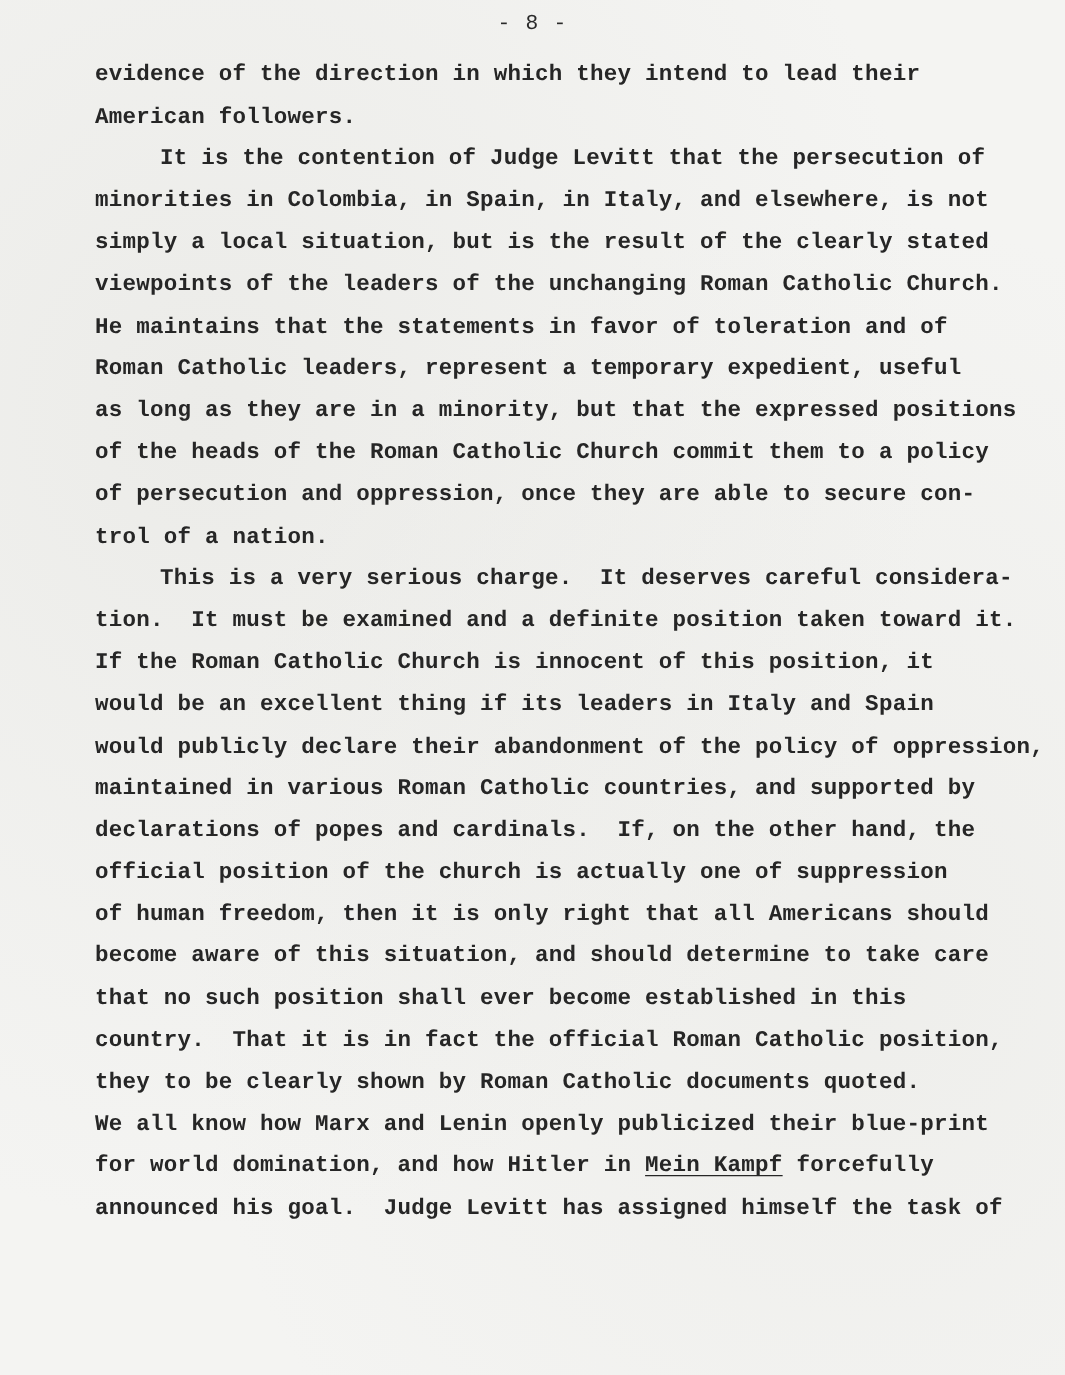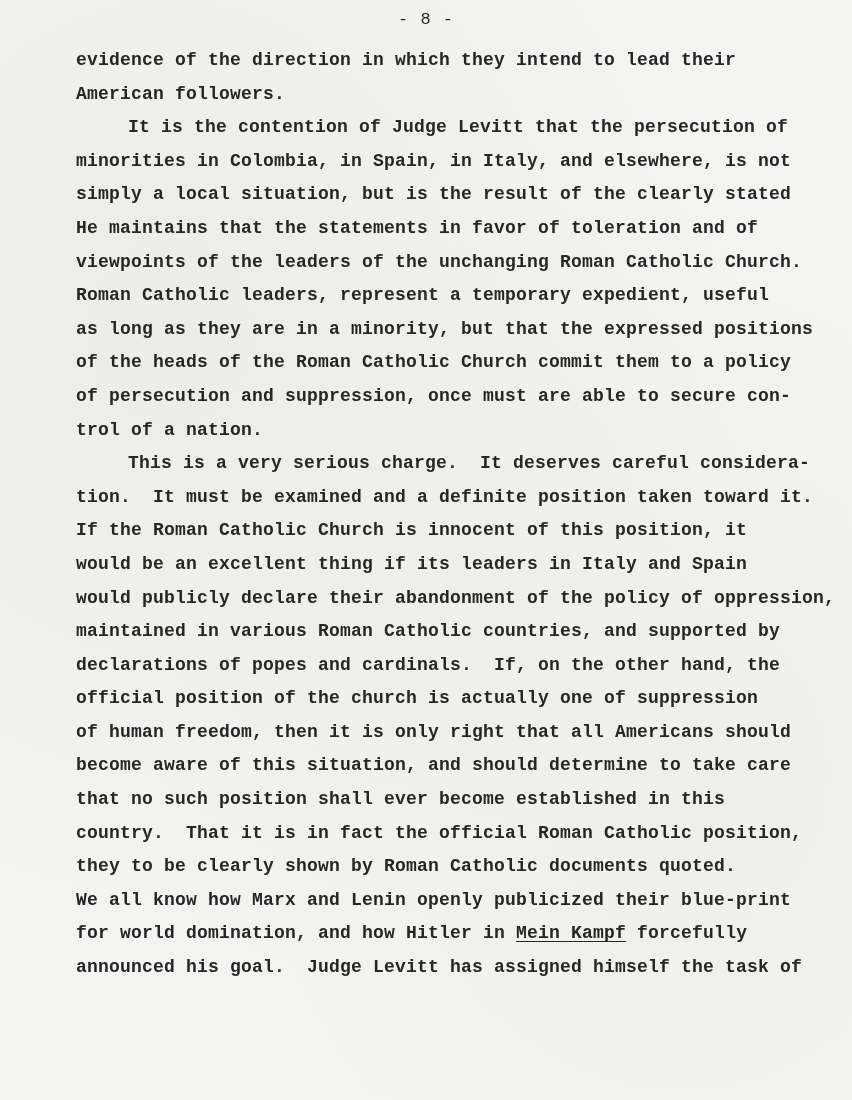--- a/index.html
+++ b/index.html
@@ -67,26 +67,26 @@
   <div class="page-number">- 8 -</div>
 
   <div class="body-text">
 
     <span class="line">evidence of the direction in which they intend to lead their</span>
     <span class="line">American followers.</span>
 
     <span class="line indent">It is the contention of Judge Levitt that the persecution of</span>
     <span class="line">minorities in Colombia, in Spain, in Italy, and elsewhere, is not</span>
     <span class="line">simply a local situation, but is the result of the clearly stated</span>
+    <span class="line">viewpoints of the leaders of the unchanging Roman Catholic Church.</span>
     <span class="line">He maintains that the statements in favor of toleration and of</span>
-    <span class="line">viewpoints of the leaders of the unchanging Roman Catholic Church.</span>
     <span class="line">Roman Catholic leaders, represent a temporary expedient, useful</span>
     <span class="line">as long as they are in a minority, but that the expressed positions</span>
     <span class="line">of the heads of the Roman Catholic Church commit them to a policy</span>
-    <span class="line">of persecution and suppression, once must are able to secure con-</span>
+    <span class="line">of persecution and oppression, once they are able to secure con-</span>
     <span class="line">trol of a nation.</span>
 
     <span class="line indent">This is a very serious charge.  It deserves careful considera-</span>
     <span class="line">tion.  It must be examined and a definite position taken toward it.</span>
     <span class="line">If the Roman Catholic Church is innocent of this position, it</span>
     <span class="line">would be an excellent thing if its leaders in Italy and Spain</span>
     <span class="line">would publicly declare their abandonment of the policy of oppression,</span>
     <span class="line">maintained in various Roman Catholic countries, and supported by</span>
     <span class="line">declarations of popes and cardinals.  If, on the other hand, the</span>
     <span class="line">official position of the church is actually one of suppression</span>

